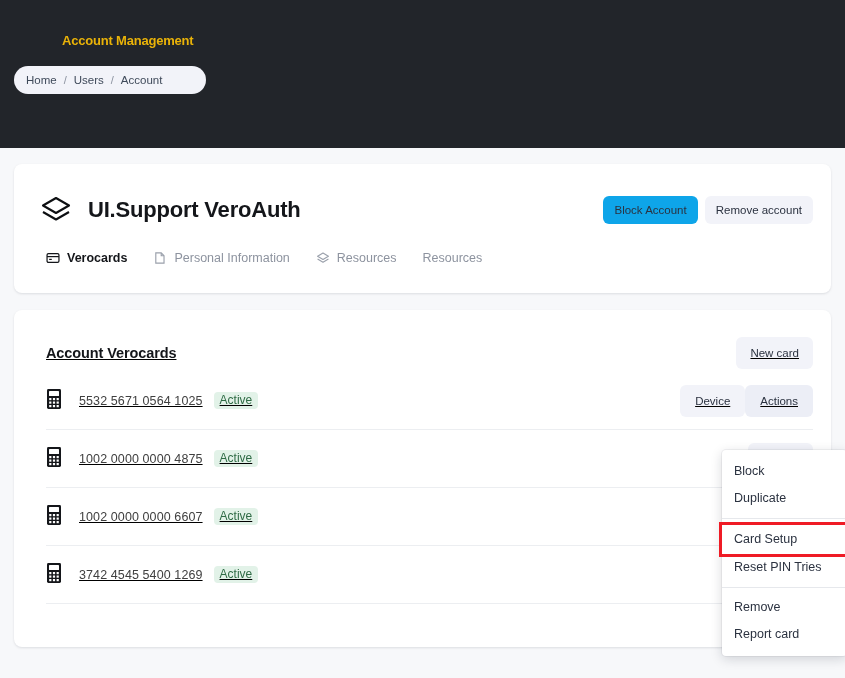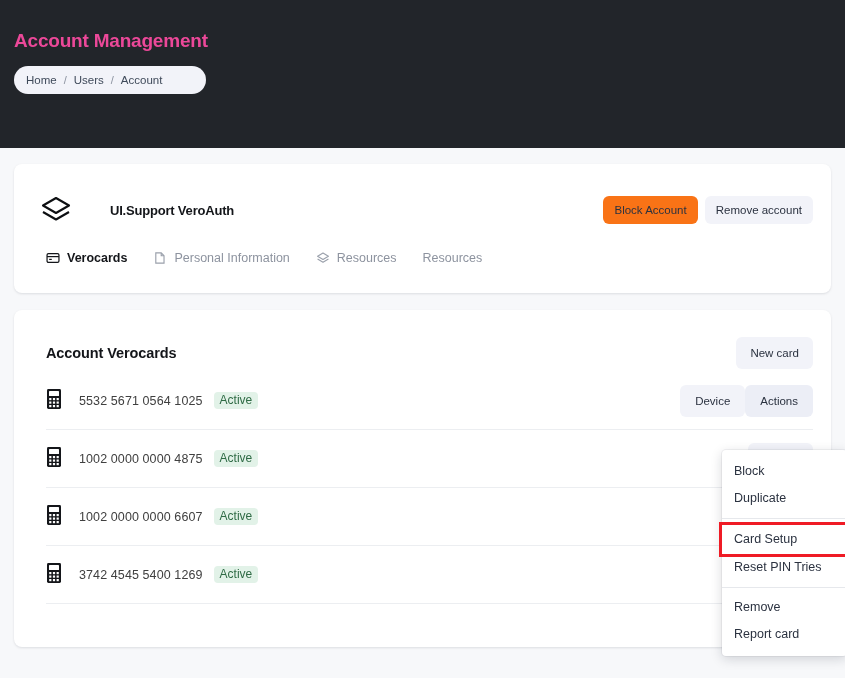--- a/index.html
+++ b/index.html
@@ -11,25 +11,26 @@
   }
 
   
   .header {
     background: #22252a;
     height: 148px;
     padding: 30px 0 0 14px;
     position: relative;
   }
   .header-title {
-    color: #ec4899;
-    font-size: 19px;
+    color: #eab308;
+    font-size: 13px;
     font-weight: bold;
     letter-spacing: -0.2px;
     line-height: 22px;
+    margin-left: 48px;
   }
   .breadcrumb {
     margin-top: 14px;
     background: #f2f3f9;
     border-radius: 14px;
     width: 192px;
     height: 28px;
     display: flex;
     align-items: center;
     padding-left: 12px;
@@ -57,43 +58,43 @@
     margin-bottom: 17px;
   }
   .account-top {
     display: flex;
     align-items: center;
     padding: 20px 18px 0 22px;
     height: 72px;
   }
   .logo-icon { width: 40px; height: 40px; flex: 0 0 40px; }
   .account-name {
-    font-size: 13px;
+    font-size: 22px;
     font-weight: bold;
     color: #14161a;
-    margin-left: 34px;
+    margin-left: 12px;
     letter-spacing: -0.2px;
   }
   .account-actions {
     margin-left: auto;
     display: flex;
     gap: 7px;
   }
   .btn {
     border: none;
     border-radius: 6px;
     font-family: "Liberation Sans", sans-serif;
     font-size: 11.5px;
     color: #2b3240;
     padding: 7px 11px;
     cursor: pointer;
     white-space: nowrap;
     line-height: 14px;
   }
-  .btn-danger { background: #f97316; }
+  .btn-danger { background: #0ea5e9; }
   .btn-soft { background: #f2f3f9; }
   .btn-soft-dark { background: #eceef6; }
 
   .tabs {
     display: flex;
     align-items: center;
     gap: 26px;
     padding: 0 0 0 32px;
     margin-top: 14px;
   }
@@ -106,20 +107,21 @@
     cursor: pointer;
     line-height: 16px;
   }
   .tab.active { color: #14161a; font-weight: bold; }
   .tab svg { display: block; }
 
   
   .vero-card {
     height: 337px;
     position: relative;
+    text-decoration: underline;
   }
   .vero-head {
     display: flex;
     align-items: center;
     padding: 24px 18px 0 32px;
     height: 62px;
   }
   .vero-title {
     font-size: 14.5px;
     font-weight: bold;

